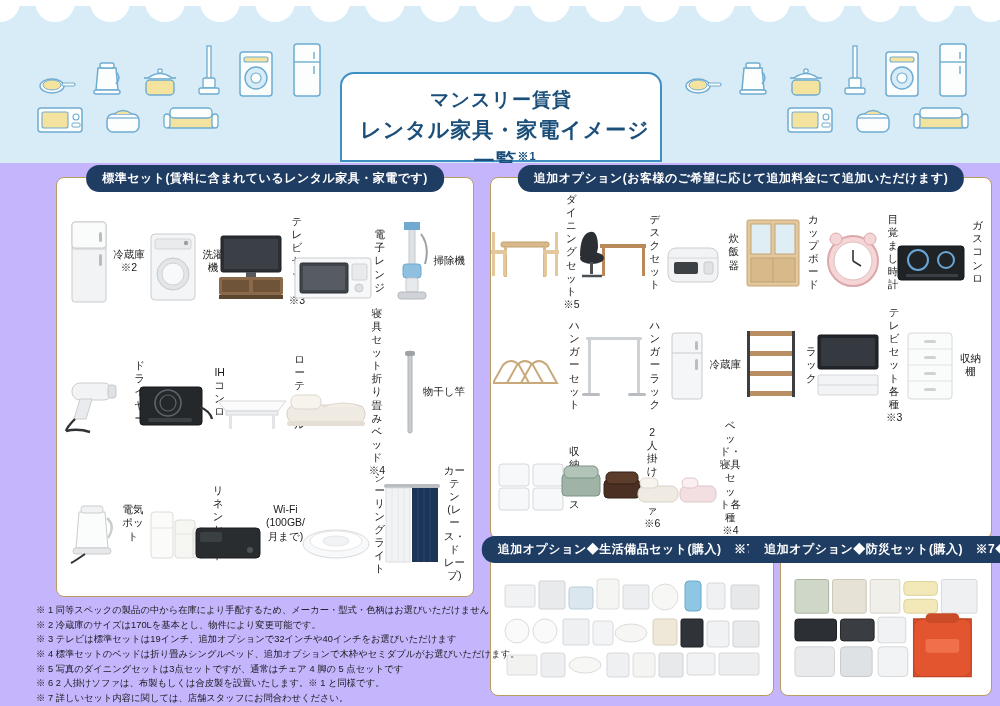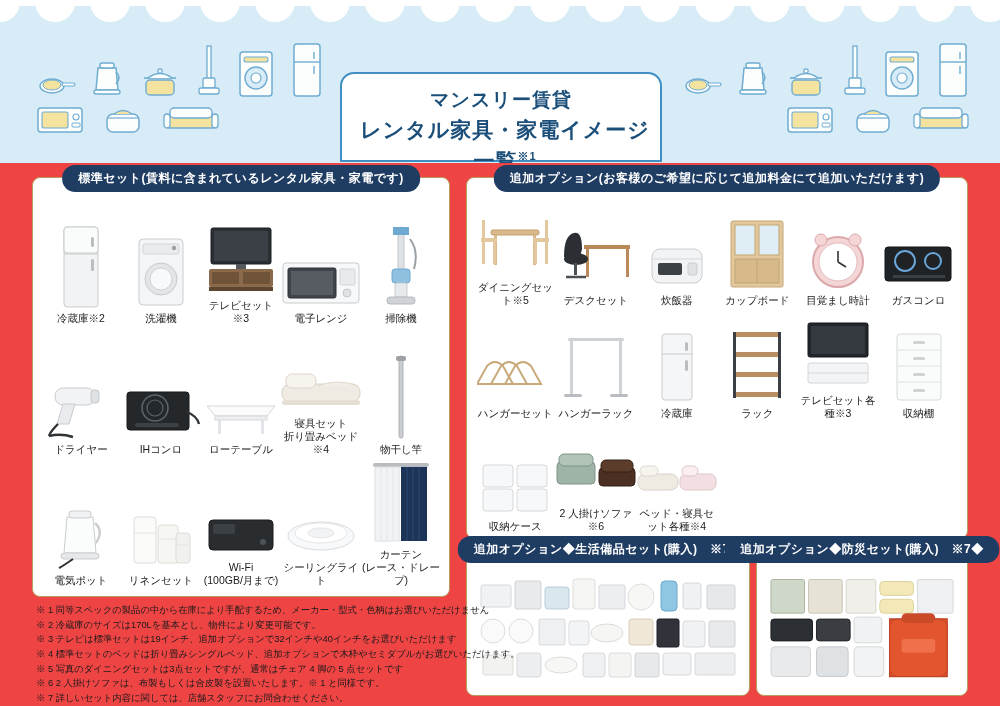--- a/index.html
+++ b/index.html
@@ -6,21 +6,21 @@
   * { box-sizing: border-box; margin: 0; padding: 0; }
   html, body {
     width: 1000px; height: 706px;
     font-family: "Liberation Sans", sans-serif;
     background: #ffffff;
     overflow: hidden;
   }
   #page {
     position: relative;
     width: 1000px; height: 706px;
-    background: #ef4444;
+    background: #c4b5fd;
   }
 
   
   .header {
     position: absolute;
     left: 0; top: 0;
     width: 1000px; height: 163px;
     background: #d7ecf7;
     overflow: hidden;
   }
@@ -59,20 +59,21 @@
     padding-left: 8px;
   }
   .title-badge .t2 sup { font-size: 11px; vertical-align: super; }
 
   
   .panel {
     position: absolute;
     border: 1.5px solid #b99d5e;
     border-radius: 8px;
     background: #ffffff;
+    margin-left: 24px;
   }
   .panel-title {
     position: absolute;
     top: -13px;
     left: 50%;
     transform: translateX(-50%);
     background: #1f3c63;
     color: #ffffff;
     font-size: 12px;
     font-weight: bold;
@@ -88,21 +89,21 @@
   #panel-disaster { left: 756px; top: 548px; width: 212px; height: 148px; }
 
   .grid {
     position: absolute;
     left: 8px; right: 8px; top: 16px;
     display: flex;
     flex-wrap: wrap;
   }
   .cell {
     display: flex;
-    flex-direction: column;
+    flex-direction: row;
     align-items: center;
     justify-content: flex-end;
     text-align: center;
   }
   .cell .art {
     display: flex; align-items: flex-end; justify-content: center;
   }
   .cell .cap {
     font-size: 10.5px;
     color: #1a1a1a;

